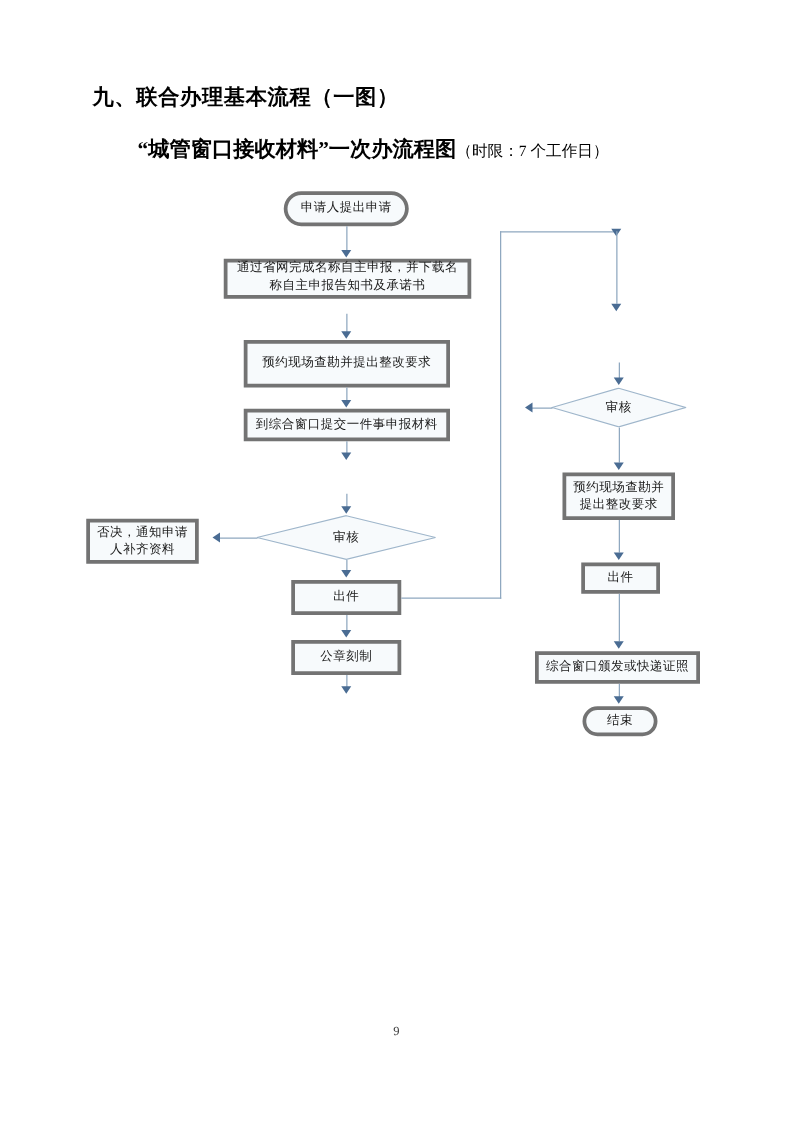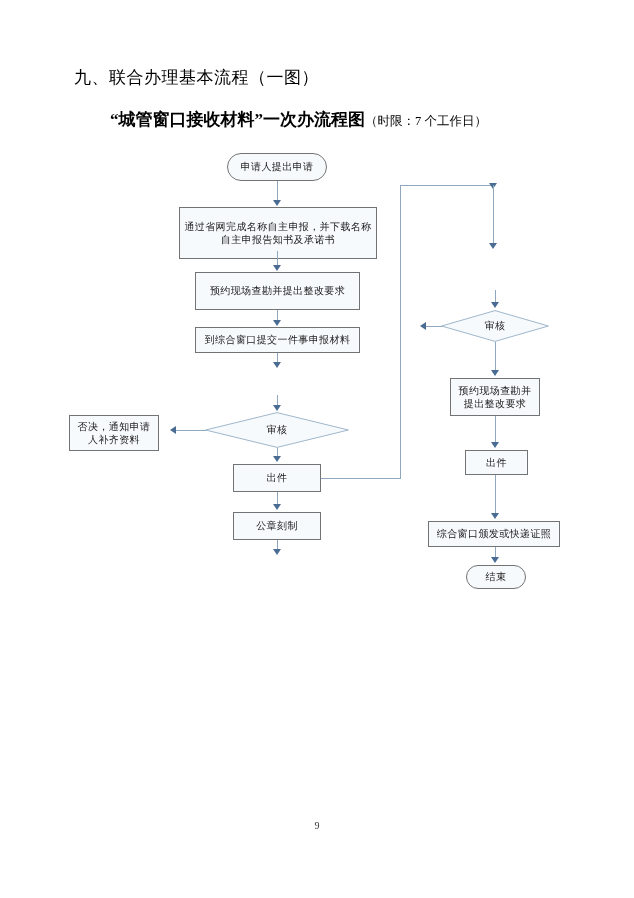--- a/index.html
+++ b/index.html
@@ -24,21 +24,21 @@
     height: 898px;
     background: #ffffff;
   }
 
   
   .heading-1 {
     position: absolute;
     left: 74px;
     top: 66px;
     font-size: 17px;
-    font-weight: normal;
+    font-weight: bold;
     letter-spacing: 0.5px;
     white-space: nowrap;
     font-family: "Liberation Serif", "DejaVu Serif", serif;
   }
   .heading-2 {
     position: absolute;
     left: 110px;
     top: 108px;
     font-size: 17px;
     font-weight: bold;
@@ -56,21 +56,21 @@
     position: absolute;
     left: 0;
     top: 0;
     width: 634px;
     height: 898px;
   }
 
   .node {
     position: absolute;
     box-sizing: border-box;
-    border: 1px solid #737373;
+    border: 3px solid #737373;
     background: #F7FAFC;
     display: flex;
     align-items: center;
     justify-content: center;
     text-align: center;
     font-size: 10px;
     line-height: 1.35;
     letter-spacing: 0.4px;
     color: #1a1a1a;
     font-family: "Liberation Serif", "DejaVu Serif", serif;
@@ -151,21 +151,21 @@
   <div class="heading-2">
     <span>“城管窗口接收材料”一次办流程图</span><span class="sub">（时限：7 个工作日）</span>
   </div>
 
   <div id="flow">
 
     <div class="node terminator" style="left:227px; top:153px; width:100px; height:28px;">
       <span class="txt">申请人提出申请</span>
     </div>
 
-    <div class="node" style="left:179px; top:207px; width:198px; height:52px;">
+    <div class="node" style="left:179px; top:207px; width:198px; height:32px;align-items:flex-end;">
       <span class="txt">通过省网完成名称自主申报，并下载名称自主申报告知书及承诺书</span>
     </div>
 
     <div class="node" style="left:195px; top:272px; width:165px; height:38px;">
       <span class="txt">预约现场查勘并提出整改要求</span>
     </div>
 
     <div class="node" style="left:195px; top:327px; width:165px; height:26px;">
       <span class="txt">到综合窗口提交一件事申报材料</span>
     </div>

